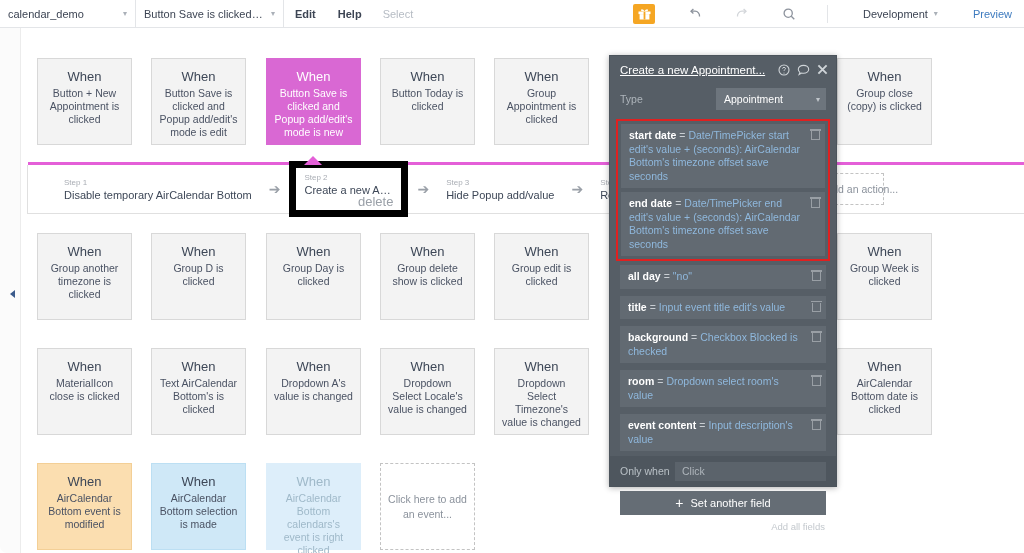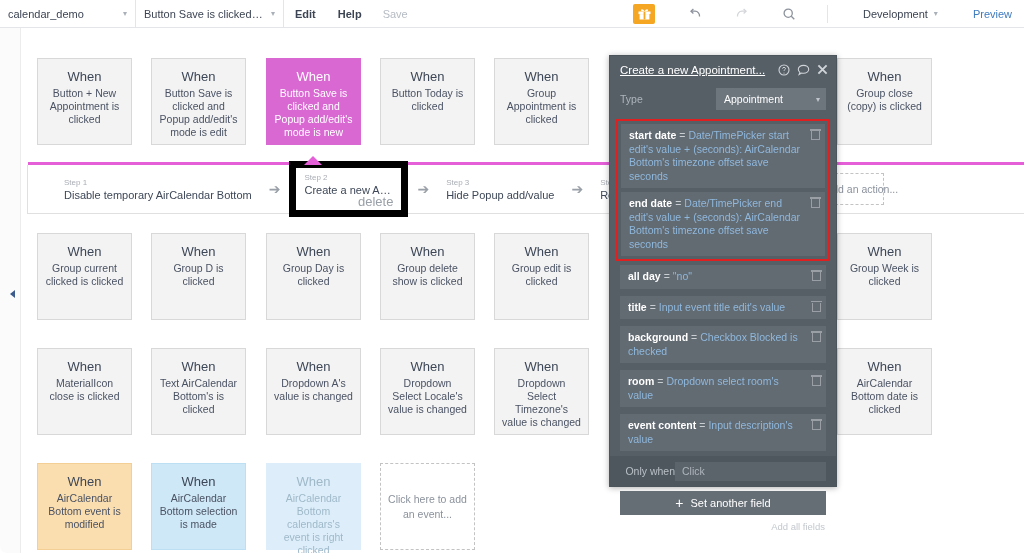--- a/index.html
+++ b/index.html
@@ -202,21 +202,21 @@
   .setfield .plus{font-size:14px;margin-right:7px;line-height:14px;}
   .addall{
     text-align:right;font-size:9.5px;color:#c3c8cd;
     padding:6px 11px 0 0;cursor:pointer;
   }
   .onlywhen{
     position:absolute;left:0;bottom:0;width:100%;height:30px;
     background:#4e565e;display:flex;align-items:center;
     padding:0 10px;box-sizing:border-box;
   }
-  .onlywhen .lab{font-size:10.5px;color:#b9c0c6;width:55px;text-align:right;}
+  .onlywhen .lab{font-size:10.5px;color:#b9c0c6;width:55px;}
   .onlywhen .inp{
     flex:1;height:19px;background:#5b636b;
     font-size:10.5px;color:#aeb5bb;
     display:flex;align-items:center;padding:0 7px;box-sizing:border-box;
     cursor:text;
   }
 </style>
 </head>
 <body>
 
@@ -226,21 +226,21 @@
     <div class="tb-select app">
       <span class="tb-txt">calendar_demo</span>
       <span class="caret">▾</span>
     </div>
     <div class="tb-select wf">
       <span class="tb-txt">Button Save is clicked and Popu...</span>
       <span class="caret">▾</span>
     </div>
     <div class="tb-link">Edit</div>
     <div class="tb-link">Help</div>
-    <div class="tb-saved">Save</div>
+    <div class="tb-saved">Select</div>
 
     <div class="tb-right">
       <div class="gift">
         <svg width="13" height="12" viewBox="0 0 13 12" aria-hidden="true">
           <rect x="0.5" y="3.5" width="12" height="2.6" fill="#ffffff"></rect>
           <rect x="1.6" y="6.1" width="9.8" height="5.4" fill="#ffffff"></rect>
           <rect x="5.6" y="3.5" width="1.8" height="8" fill="#f5a623"></rect>
           <path d="M6.5 3.4C5.6 1.2 3 0.6 3 2.3c0 1 1.6 1.2 3.5 1.1z" fill="#ffffff"></path>
           <path d="M6.5 3.4C7.4 1.2 10 0.6 10 2.3c0 1-1.6 1.2-3.5 1.1z" fill="#ffffff"></path>
         </svg>
@@ -325,21 +325,21 @@
           <div class="stitle">Reset Group new/edit details</div>
         </div>
         <div class="arrow">➔</div>
         <div class="addaction" style="width:105px;height:32px;">Click here to add an action...</div>
       </div>
     </div>
     <div class="pointer-up" style="left:304px;top:128px;"></div>
 
     <div class="card" style="left:37px;top:205px;width:95px;height:87px;">
       <div class="when">When</div>
-      <div class="desc">Group current clicked is clicked</div>
+      <div class="desc">Group another timezone is clicked</div>
     </div>
     <div class="card" style="left:151px;top:205px;width:95px;height:87px;">
       <div class="when">When</div>
       <div class="desc">Group D is clicked</div>
     </div>
     <div class="card" style="left:266px;top:205px;width:95px;height:87px;">
       <div class="when">When</div>
       <div class="desc">Group Day is clicked</div>
     </div>
     <div class="card" style="left:380px;top:205px;width:95px;height:87px;">

